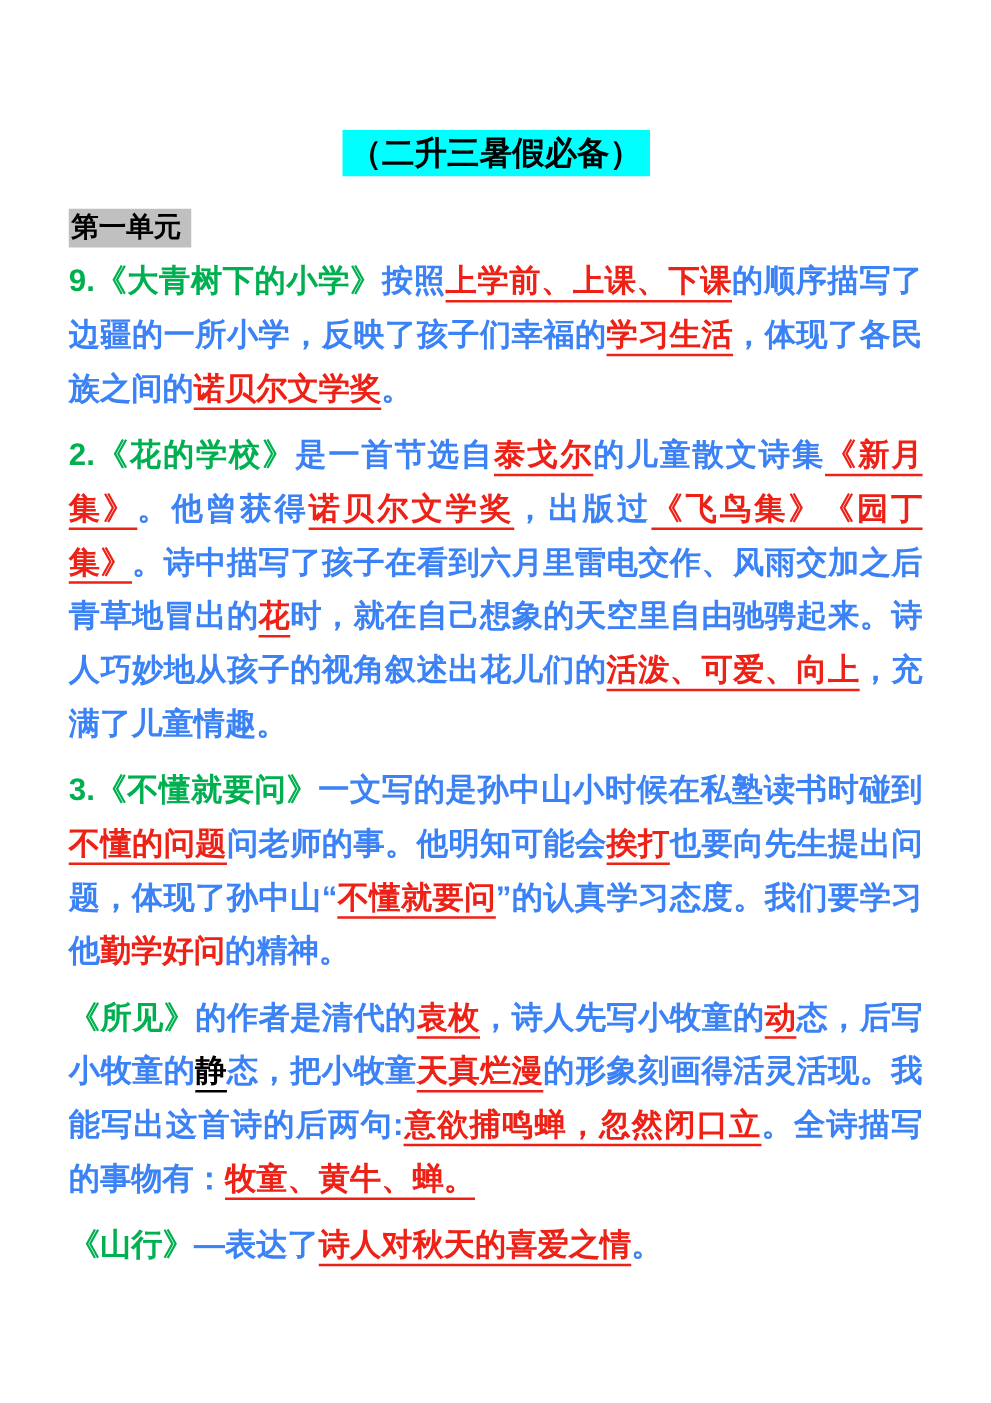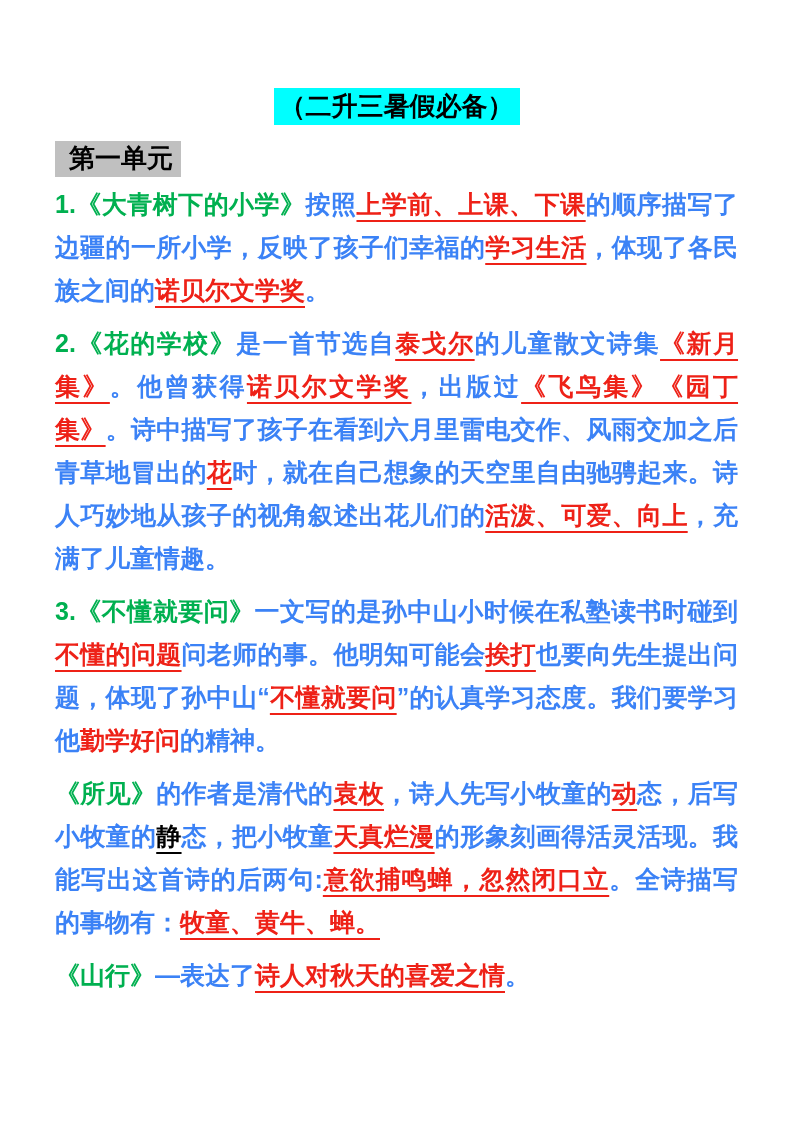--- a/index.html
+++ b/index.html
@@ -23,39 +23,39 @@
   .doc-title {
     margin: 0;
     text-align: center;
     font-size: 37px;
     line-height: 1.25;
     letter-spacing: 1px;
     color: #000000;
   }
   .subtitle-row {
     text-align: center;
-    margin-top: 10px;
+    margin-top: 26px;
     margin-bottom: 14px;
   }
   .subtitle-badge {
     display: inline-block;
     background: var(--cyan, #00ffff);
     color: #000000;
     font-size: 26px;
     line-height: 1.35;
     padding: 1px 6px;
   }
   .unit-header {
     display: inline-block;
     background: var(--header-bg, #c0c0c0);
     color: #000000;
-    font-size: 26px;
+    font-size: 22px;
     line-height: 1.3;
-    padding: 1px 8px 1px 14px;
-    margin: 2px 0 4px 0;
+    padding: 1px 8px 1px 2px;
+    margin: 12px 0 4px 0;
   }
   .unit-header-row { margin: 0; }
   .para {
     margin: 2px 0 10px 0;
     font-size: 25px;
     line-height: 43px;
     text-align: justify;
     text-justify: inter-character;
     word-break: break-all;
   }
@@ -84,21 +84,21 @@
 
 
   <div class="subtitle-row">
     <span class="subtitle-badge">（二升三暑假必备）</span>
   </div>
 
   <div class="unit-header-row">
     <span class="unit-header">第一单元</span>
   </div>
 
-  <p class="para"><span class="run green">1.《大青树下的小学》</span><span class="run black">按照</span><span class="run red-underline">上学前、上课、下课</span><span class="run black">的顺序描写了边疆的一所小学，反映了孩子们幸福的</span><span class="run red-underline">学习生活</span><span class="run black">，体现了各民族之间的</span><span class="run red-underline">诺贝尔文学奖</span><span class="run black">。</span></p>
+  <p class="para"><span class="run green">9.《大青树下的小学》</span><span class="run black">按照</span><span class="run red-underline">上学前、上课、下课</span><span class="run black">的顺序描写了边疆的一所小学，反映了孩子们幸福的</span><span class="run red-underline">学习生活</span><span class="run black">，体现了各民族之间的</span><span class="run red-underline">诺贝尔文学奖</span><span class="run black">。</span></p>
 
   <p class="para"><span class="run green">2.《花的学校》</span><span class="run black">是一首节选自</span><span class="run red-underline">泰戈尔</span><span class="run black">的儿童散文诗集</span><span class="run red-underline">《新月集》</span><span class="run black">。他曾获得</span><span class="run red-underline">诺贝尔文学奖</span><span class="run black">，出版过</span><span class="run red-underline">《飞鸟集》《园丁集》</span><span class="run black">。诗中描写了孩子在看到六月里雷电交作、风雨交加之后青草地冒出的</span><span class="run red-underline">花</span><span class="run black">时，就在自己想象的天空里自由驰骋起来。诗人巧妙地从孩子的视角叙述出花儿们的</span><span class="run red-underline">活泼、可爱、向上</span><span class="run black">，充满了儿童情趣。</span></p>
 
   <p class="para"><span class="run green">3.《不懂就要问》</span><span class="run black">一文写的是孙中山小时候在私塾读书时碰到</span><span class="run red-underline">不懂的问题</span><span class="run black">问老师的事。他明知可能会</span><span class="run red-underline">挨打</span><span class="run black">也要向先生提出问题，体现了孙中山“</span><span class="run red-underline">不懂就要问</span><span class="run black">”的认真学习态度。我们要学习他</span><span class="run red">勤学好问</span><span class="run black">的精神。</span></p>
 
   <p class="para"><span class="run green">《所见》</span><span class="run black">的作者是清代的</span><span class="run red-underline">袁枚</span><span class="run black">，诗人先写小牧童的</span><span class="run red-underline">动</span><span class="run black">态，后写小牧童的</span><span class="run black-underline">静</span><span class="run black">态，把小牧童</span><span class="run red-underline">天真烂漫</span><span class="run black">的形象刻画得活灵活现。我能写出这首诗的后两句:</span><span class="run red-underline">意欲捕鸣蝉，忽然闭口立</span><span class="run black">。全诗描写的事物有：</span><span class="run red-underline">牧童、黄牛、蝉。</span></p>
 
 
 
   <p class="para"><span class="run green">《山行》</span><span class="run black">—表达了</span><span class="run red-underline">诗人对秋天的喜爱之情</span><span class="run black">。</span></p>

